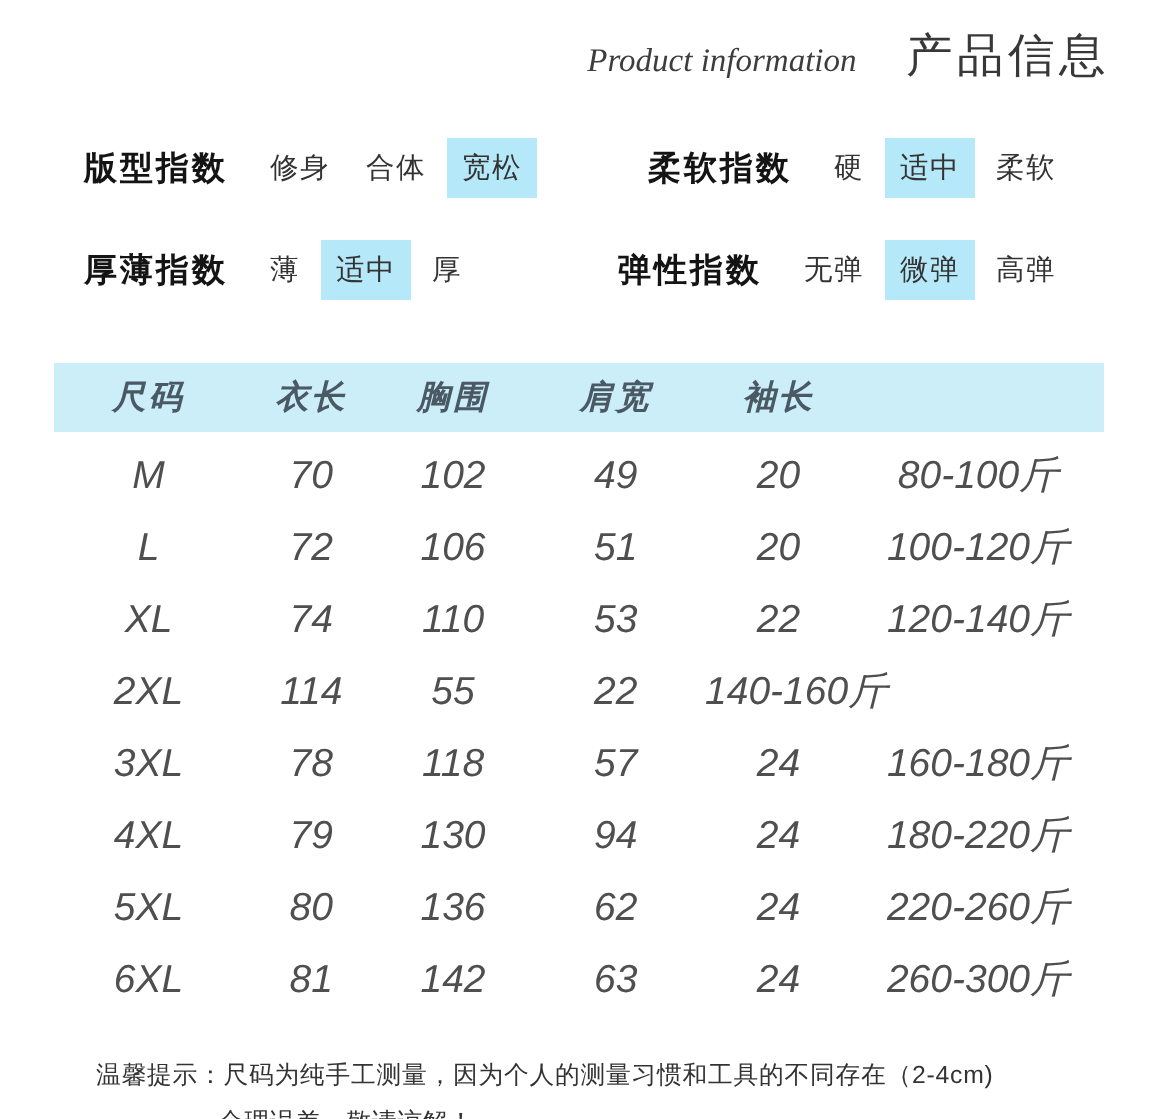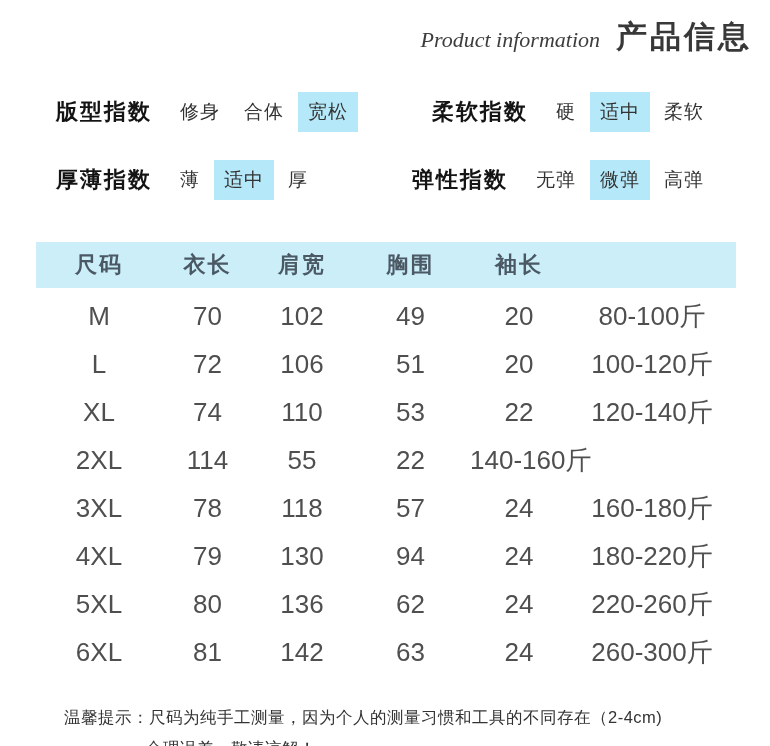--- a/index.html
+++ b/index.html
@@ -15,32 +15,32 @@
     font-family: "Liberation Sans", "DejaVu Sans", sans-serif;
     color: #333;
     position: relative;
   }
 
   
   .header {
     display: flex;
     justify-content: flex-end;
     align-items: baseline;
-    gap: 16px;
-    padding: 16px 18px 0 0;
+    gap: 33px;
+    padding: 16px 30px 0 0;
   }
   .header .en {
     font-family: "Liberation Serif", "DejaVu Serif", serif;
     font-style: italic;
     font-size: 22px;
     color: #3d3d3d;
   }
   .header .zh {
     font-size: 31px;
-    font-weight: bold;
+    font-weight: normal;
     color: #383838;
     letter-spacing: 3px;
   }
 
   
   .indices {
     margin: 34px 56px 0 56px;
     display: flex;
     flex-direction: column;
     gap: 28px;
@@ -66,21 +66,21 @@
     font-size: 19px;
     color: #333;
     letter-spacing: 1px;
     padding: 7px 10px;
     margin-left: 4px;
     white-space: nowrap;
   }
   .option.selected { background: var(--highlight); }
 
   
-  .size-table { margin: 42px 34px 0 36px; }
+  .size-table { margin: 42px 34px 0 36px; font-style: italic; }
   .grid-row {
     display: grid;
     grid-template-columns: 18% 13% 14% 17% 14% 24%;
     align-items: center;
   }
   .thead {
     background: var(--band);
     height: 46px;
   }
   .thead span {
@@ -145,22 +145,22 @@
         <span class="option selected">微弹</span>
         <span class="option">高弹</span>
       </div>
     </div>
   </div>
 
 <div class="size-table">
   <div class="grid-row thead" id="thead">
       <span>尺码</span>
       <span>衣长</span>
+      <span>胸围</span>
       <span>肩宽</span>
-      <span>胸围</span>
       <span>袖长</span>
     </div>
   <div class="tbody" id="tbody">
       <div class="grid-row trow">
         <span>M</span>
         <span>70</span>
         <span>102</span>
         <span>49</span>
         <span>20</span>
         <span>80-100斤</span>

